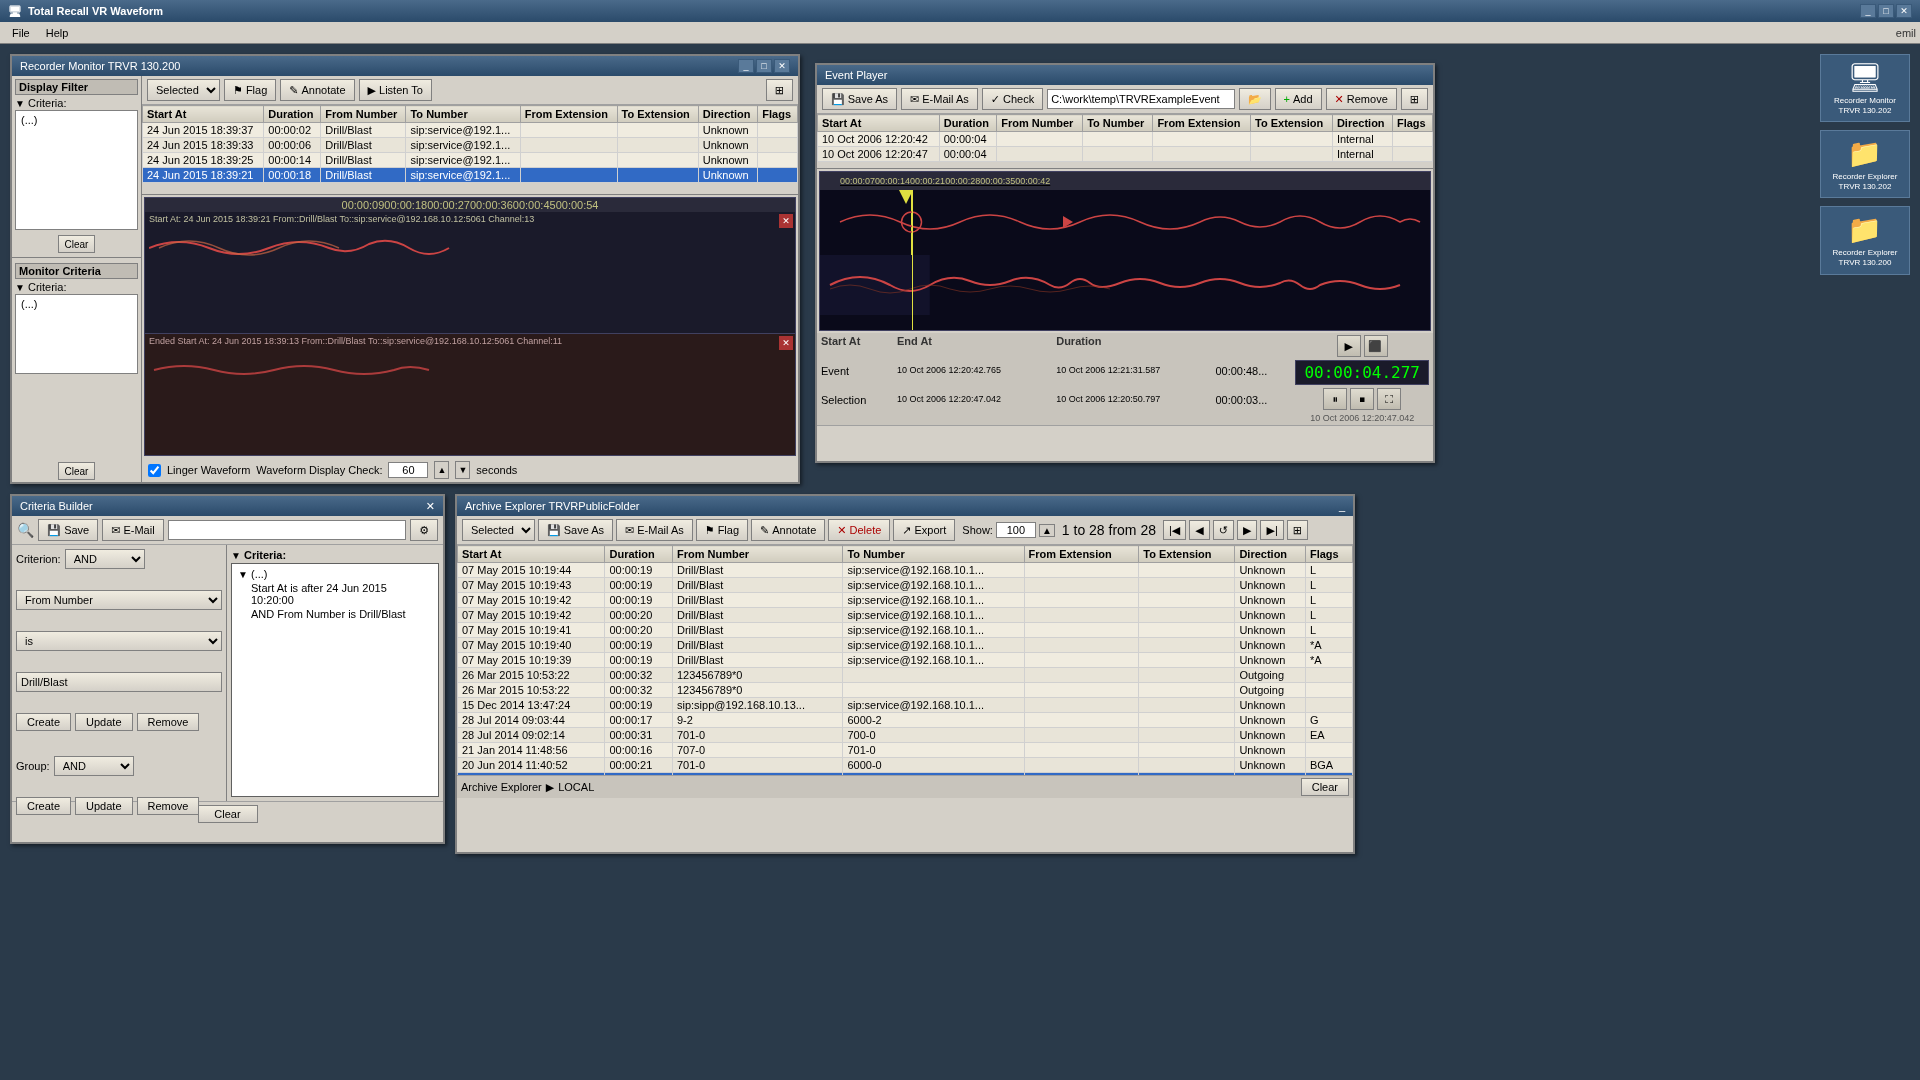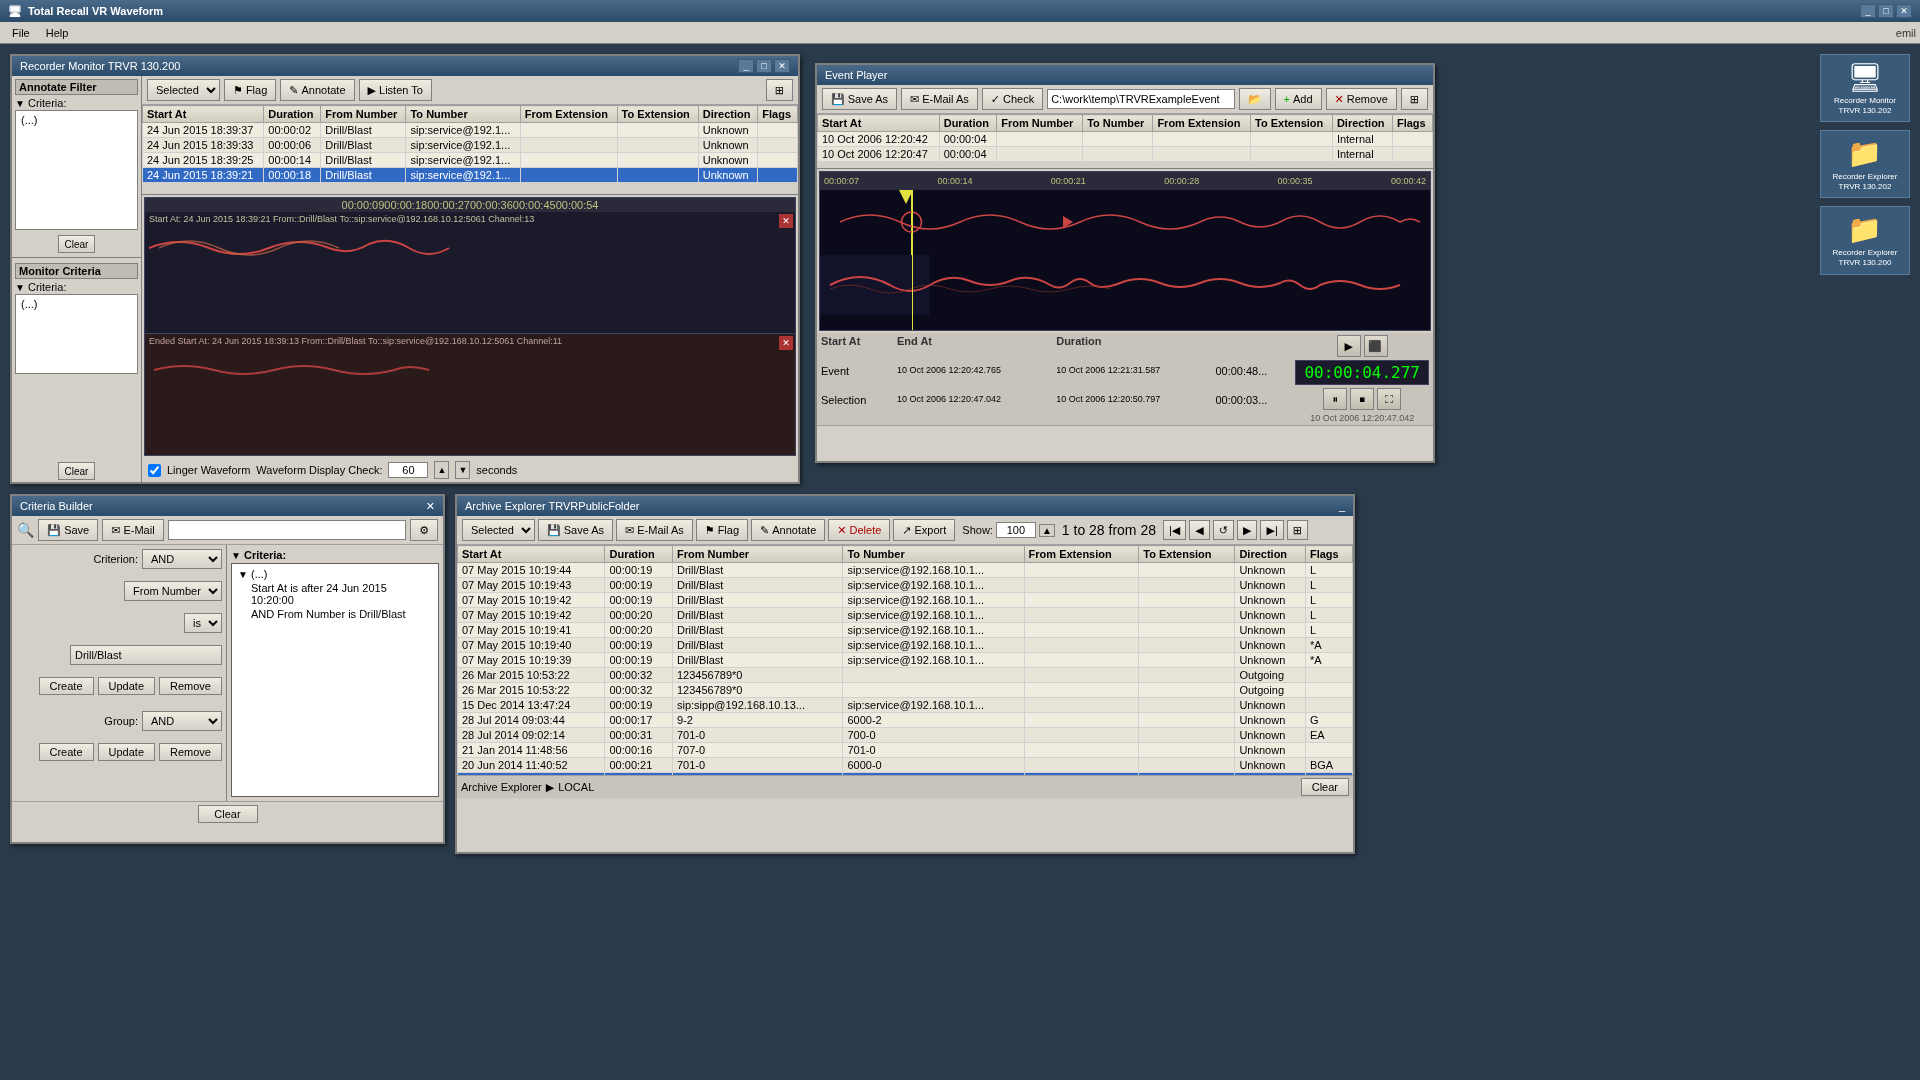--- a/index.html
+++ b/index.html
@@ -110,21 +110,21 @@
         <button class="tb-btn">□</button>
         <button class="tb-btn">✕</button>
       </div>
     </div>
 
     <div class="rm-inner">
 
       <div class="rm-left">
 
         <div style="padding:3px;">
-          <div style="font-weight:bold;font-size:11px;background:#c0bcb4;padding:1px 3px;border:1px solid #808080;margin-bottom:2px;">Annotate Filter</div>
+          <div style="font-weight:bold;font-size:11px;background:#c0bcb4;padding:1px 3px;border:1px solid #808080;margin-bottom:2px;">Display Filter</div>
           <div style="font-size:11px;margin-bottom:1px;">
             <span style="font-size:10px;">▼</span>
             <span>Criteria:</span>
           </div>
           <div class="criteria-tree">
             <div class="criteria-item">(...)</div>
           </div>
         </div>
         <div style="text-align:center;padding:2px;">
           <button class="small-btn">Clear</button>
@@ -335,21 +335,21 @@
               <td></td>
               <td>Internal</td>
               <td></td>
             </tr>
           </tbody>
       </table>
     </div>
 
     <div style="background:#0a0a1a;height:160px;position:relative;margin:2px 2px;border:1px solid #404060;">
 
-      <div style="background:#2a2a3a;height:18px;display:flex;justify-content:space-between;padding:0 4px;align-items:center;">
+      <div style="background:#2a2a3a;height:18px;display:flex;padding:0 20px;align-items:center;text-decoration:underline;">
         <span style="color:#c0c080;font-size:9px;">00:00:07</span>
         <span style="color:#c0c080;font-size:9px;">00:00:14</span>
         <span style="color:#c0c080;font-size:9px;">00:00:21</span>
         <span style="color:#c0c080;font-size:9px;">00:00:28</span>
         <span style="color:#c0c080;font-size:9px;">00:00:35</span>
         <span style="color:#c0c080;font-size:9px;">00:00:42</span>
       </div>
 
       <div style="position:absolute;left:15%;top:18px;width:1px;height:calc(100% - 18px);background:#e0e040;z-index:5;"></div>
       <div style="position:absolute;left:13%;top:18px;width:14px;height:14px;background:#e0e040;clip-path:polygon(50% 0%, 0% 100%, 100% 100%);transform:rotate(180deg);z-index:6;"></div>
@@ -422,21 +422,21 @@
       <button class="toolbar-btn">
         <span>✉</span>
         <span>E-Mail</span>
       </button>
       <input type="text" style="flex: 1 1 0%; border: 1px solid rgb(128, 128, 128); padding: 1px 3px; font-size: 11px; height: 20px;">
       <button class="toolbar-btn">⚙</button>
     </div>
 
     <div style="display:flex;height:calc(100% - 90px);">
 
-      <div style="width:215px;padding:4px;border-right:1px solid #808080;display:flex;flex-direction:column;gap:12px;align-items:flex-end;">
+      <div style="width:215px;padding:4px;border-right:1px solid #808080;display:flex;flex-direction:column;gap:21px;">
         <div style="display:flex;align-items:center;gap:4px;">
           <span style="font-size:11px;">Criterion:</span>
           <select class="cb-select" style="width:80px;">
             <option>AND</option>
             <option>OR</option>
           </select>
         </div>
         <div>
           <select class="cb-select">
             <option>From Number</option>

